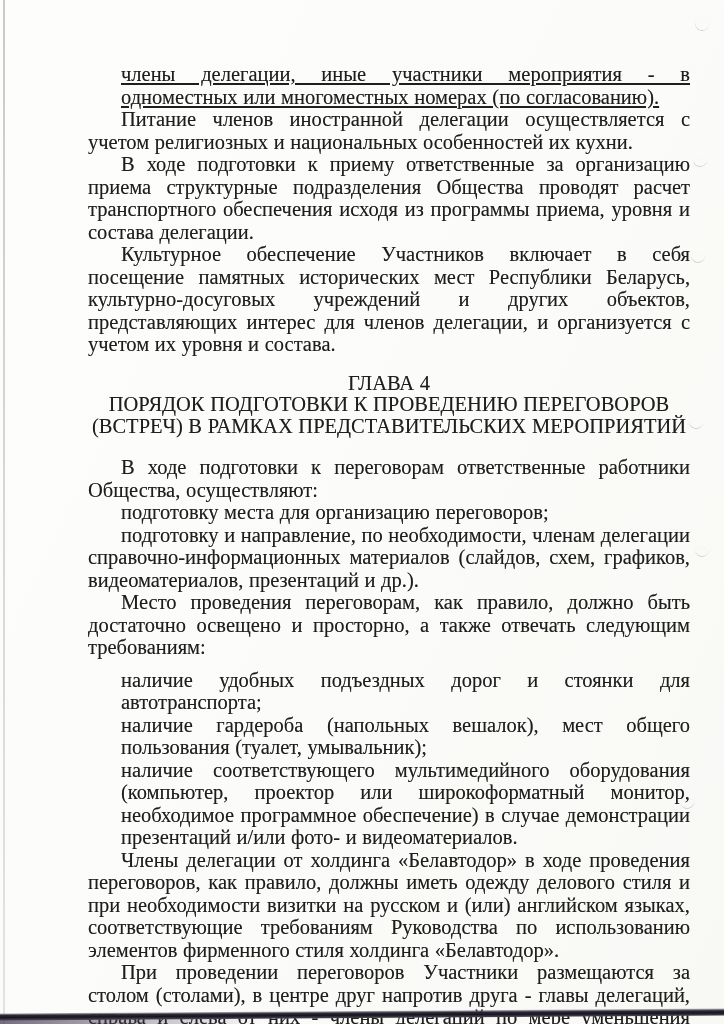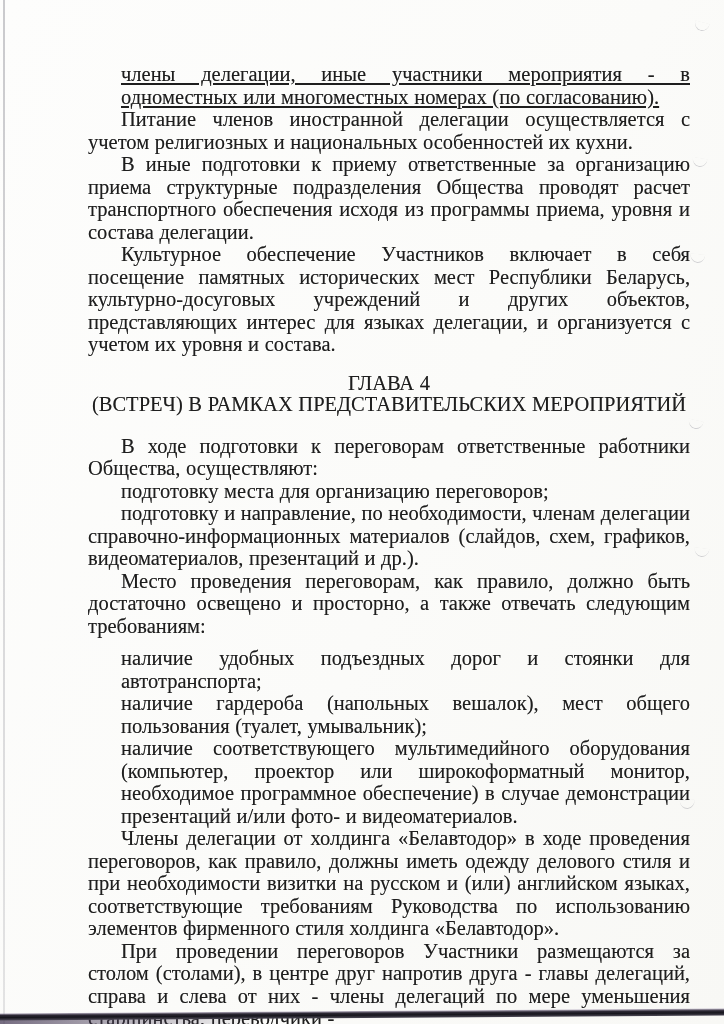--- a/index.html
+++ b/index.html
@@ -69,26 +69,27 @@
 <div class="page">
 
   <div class="edge-left"></div>
 
   <div class="textcol">
 
     <p class="carryover">члены делегации, иные участники мероприятия - в одноместных или многоместных номерах (по согласованию).</p>
 
     <p>Питание членов иностранной делегации осуществляется с учетом религиозных и национальных особенностей их кухни.</p>
 
-    <p>В иные подготовки к приему ответственные за организацию приема структурные подразделения Общества проводят расчет транспортного обеспечения исходя из программы приема, уровня и состава делегации.</p>
+    <p>В ходе подготовки к приему ответственные за организацию приема структурные подразделения Общества проводят расчет транспортного обеспечения исходя из программы приема, уровня и состава делегации.</p>
 
-    <p>Культурное обеспечение Участников включает в себя посещение памятных исторических мест Республики Беларусь, культурно-досуговых учреждений и других объектов, представляющих интерес для языках делегации, и организуется с учетом их уровня и состава.</p>
+    <p>Культурное обеспечение Участников включает в себя посещение памятных исторических мест Республики Беларусь, культурно-досуговых учреждений и других объектов, представляющих интерес для членов делегации, и организуется с учетом их уровня и состава.</p>
 
     <div class="heading">
       <div>ГЛАВА 4</div>
+      <div>ПОРЯДОК ПОДГОТОВКИ К ПРОВЕДЕНИЮ ПЕРЕГОВОРОВ</div>
       <div>(ВСТРЕЧ) В РАМКАХ ПРЕДСТАВИТЕЛЬСКИХ МЕРОПРИЯТИЙ</div>
     </div>
 
     <p>В ходе подготовки к переговорам ответственные работники Общества, осуществляют:</p>
 
     <p>подготовку места для организацию переговоров;</p>
 
     <p>подготовку и направление, по необходимости, членам делегации справочно-информационных материалов (слайдов, схем, графиков, видеоматериалов, презентаций и др.).</p>
 
     <p>Место проведения переговорам, как правило, должно быть достаточно освещено и просторно, а также отвечать следующим требованиям:</p>

